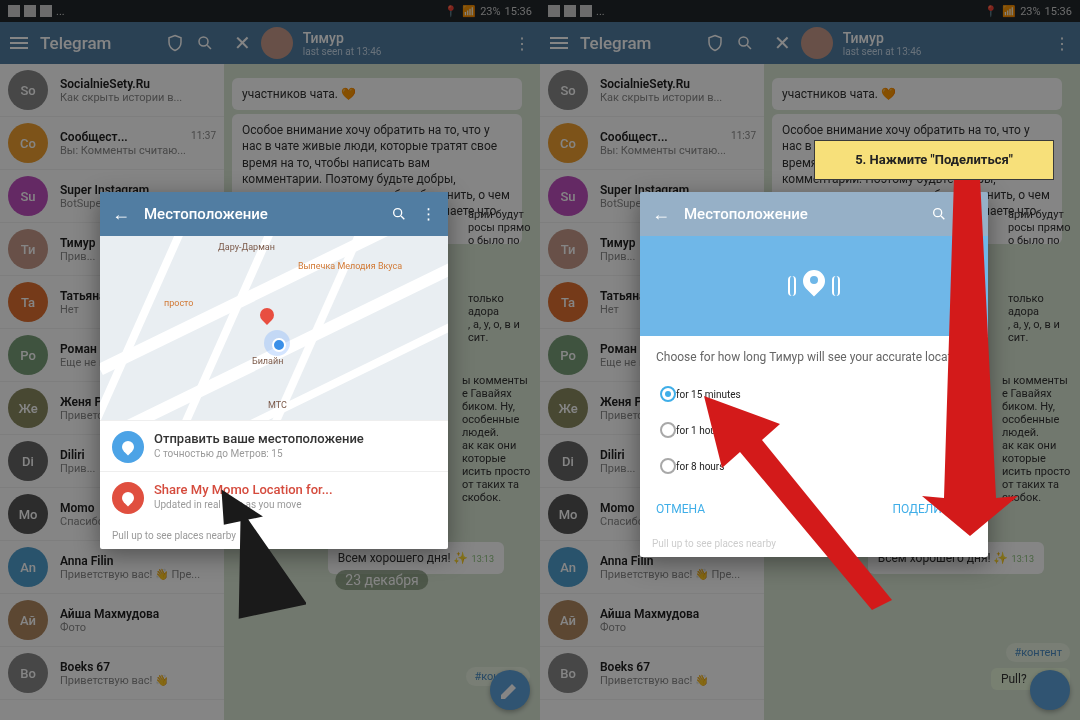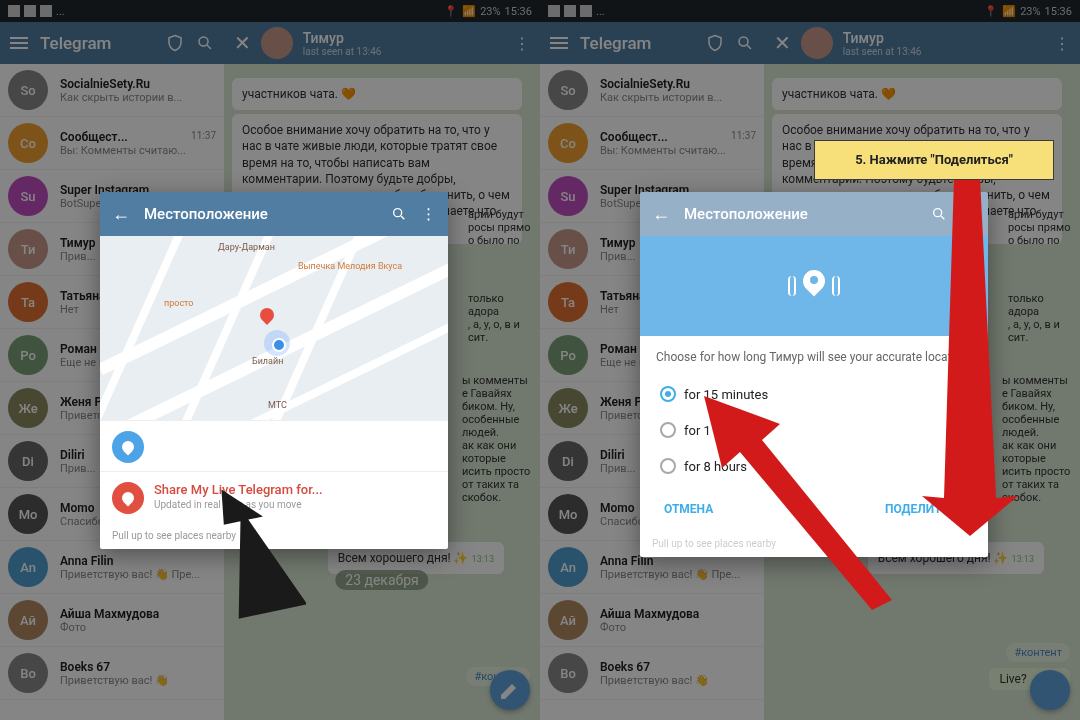--- a/index.html
+++ b/index.html
@@ -59,25 +59,25 @@
 .pop-footer { padding: 8px 12px; font-size: 10px; color: #9a9a9a; }
 
 .duration-popup { top: 192px; left: 100px; width: 348px; }
 .dur-header { height: 100px; background: #6fb7e8; display: flex; align-items: center; justify-content: center; }
 .dur-header .loc-ico { width: 40px; height: 40px; position: relative; }
 .dur-header .loc-ico::before { content: ""; position: absolute; width: 22px; height: 22px; left: 9px; top: 4px; background: #fff; border-radius: 50% 50% 50% 0; transform: rotate(-45deg); }
 .dur-header .loc-ico::after { content: ""; position: absolute; width: 8px; height: 8px; left: 16px; top: 10px; background: #6fb7e8; border-radius: 50%; }
 .dur-header .wave { position: absolute; width: 8px; height: 20px; border: 2px solid #fff; border-radius: 6px; border-top: none; border-bottom: none; }
 .dur-body { padding: 14px 16px 8px; }
 .dur-prompt { font-size: 12px; color: #666; margin-bottom: 12px; }
-.dur-opt { display: flex; align-items: center; gap: 8px; padding: 10px 4px; font-size: 13px; color: #222; }
+.dur-opt { display: flex; align-items: center; gap: 0; padding: 10px 4px; font-size: 10px; color: #222; }
 .radio { width: 16px; height: 16px; border: 2px solid #a8a8a8; border-radius: 50%; position: relative; }
 .radio.on { border-color: #3faee8; }
 .radio.on::after { content: ""; position: absolute; inset: 3px; background: #3faee8; border-radius: 50%; }
-.dur-actions { display: flex; justify-content: space-between; padding: 10px 24px 14px; font-size: 12px; font-weight: 700; color: #3faee8; }
+.dur-actions { display: flex; justify-content: space-between; padding: 10px 16px 14px; font-size: 12px; font-weight: 400; color: #3faee8; }
 
 .callout { position: absolute; background: #f7e07a; border: 1px solid #3a3a3a; padding: 10px 14px; font-size: 13px; font-weight: 700; color: #222; text-align: center; z-index: 10; line-height: 1.35; }
 .callout.c3 { left: 30px; bottom: 48px; width: 480px; }
 .callout.c4 { left: 84px; bottom: 74px; width: 430px; }
 .callout.c5 { left: 274px; top: 140px; width: 240px; }
 
 .arrow { position: absolute; z-index: 9; }
 .arrow svg { display: block; }
 
 </style>
@@ -299,27 +299,31 @@
       <span class="map-label" style="left:64px;top:62px;color:#d27a36">просто</span>
       <span class="map-label" style="left:152px;top:120px">Билайн</span>
       <span class="map-label" style="left:168px;top:164px">МТС</span>
       <div class="map-pin red"></div>
       <div class="map-pin blue-dot"></div>
     </div>
     <div class="opt-row">
       <div class="opt-ico blue">
           <div class="pinmark"></div>
         </div>
+      <div class="opt-text">
+        <div class="t1">Отправить ваше местоположение</div>
+        <div class="t2">С точностью до Метров: 15</div>
+      </div>
     </div>
     <div class="opt-row">
       <div class="opt-ico red">
           <div class="pinmark"></div>
         </div>
       <div class="opt-text red">
-        <div class="t1">Share My Live Telegram for...</div>
+        <div class="t1">Share My Momo Location for...</div>
         <div class="t2">Updated in real time as you move</div>
       </div>
     </div>
     <div class="pop-footer">Pull up to see places nearby</div>
   </div>
 
   <div class="arrow" style="left:176px; top:488px;">
     <svg width="130" height="140">
         <polygon points="60,0 95,35 80,35 120,130 50,130 72,35 55,35" fill="#1a1a1a" transform="rotate(-12 60 70)"></polygon>
       </svg>
@@ -503,21 +507,21 @@
 биком. Ну,
 особенные
 людей.
 ак как они
 которые
 исить просто
 от таких та
  скобок.</div>
         <div style="position:absolute; right:36px; top:516px;" class="msg-bubble"><span>Всем хорошего дня! ✨</span> <span style="color:#8abf7a;font-size:9px">13:13</span></div>
         <div style="position:absolute; right:10px; bottom:58px; background:#e8f2e0; padding:3px 8px; border-radius:10px; font-size:11px; color:#4a8bc2;">#контент</div>
-        <div style="position:absolute; right:10px; bottom:30px; background:#e6f6d8; padding:4px 10px; border-radius:6px; font-size:12px;"><span>Live?</span> <span style="color:#8abf7a;font-size:9px;margin-left:8px">15:22</span></div>
+        <div style="position:absolute; right:10px; bottom:30px; background:#e6f6d8; padding:4px 10px; border-radius:6px; font-size:12px;"><span>Pull?</span> <span style="color:#8abf7a;font-size:9px;margin-left:8px">15:22</span></div>
       </div>
       <div class="fab"></div>
     </div>
   </div>
 
   <div class="dim-overlay"></div>
 
   <div class="duration-popup">
     <div class="pop-header" style="background:#517da2;opacity:.6">
       <span class="back">←</span>

